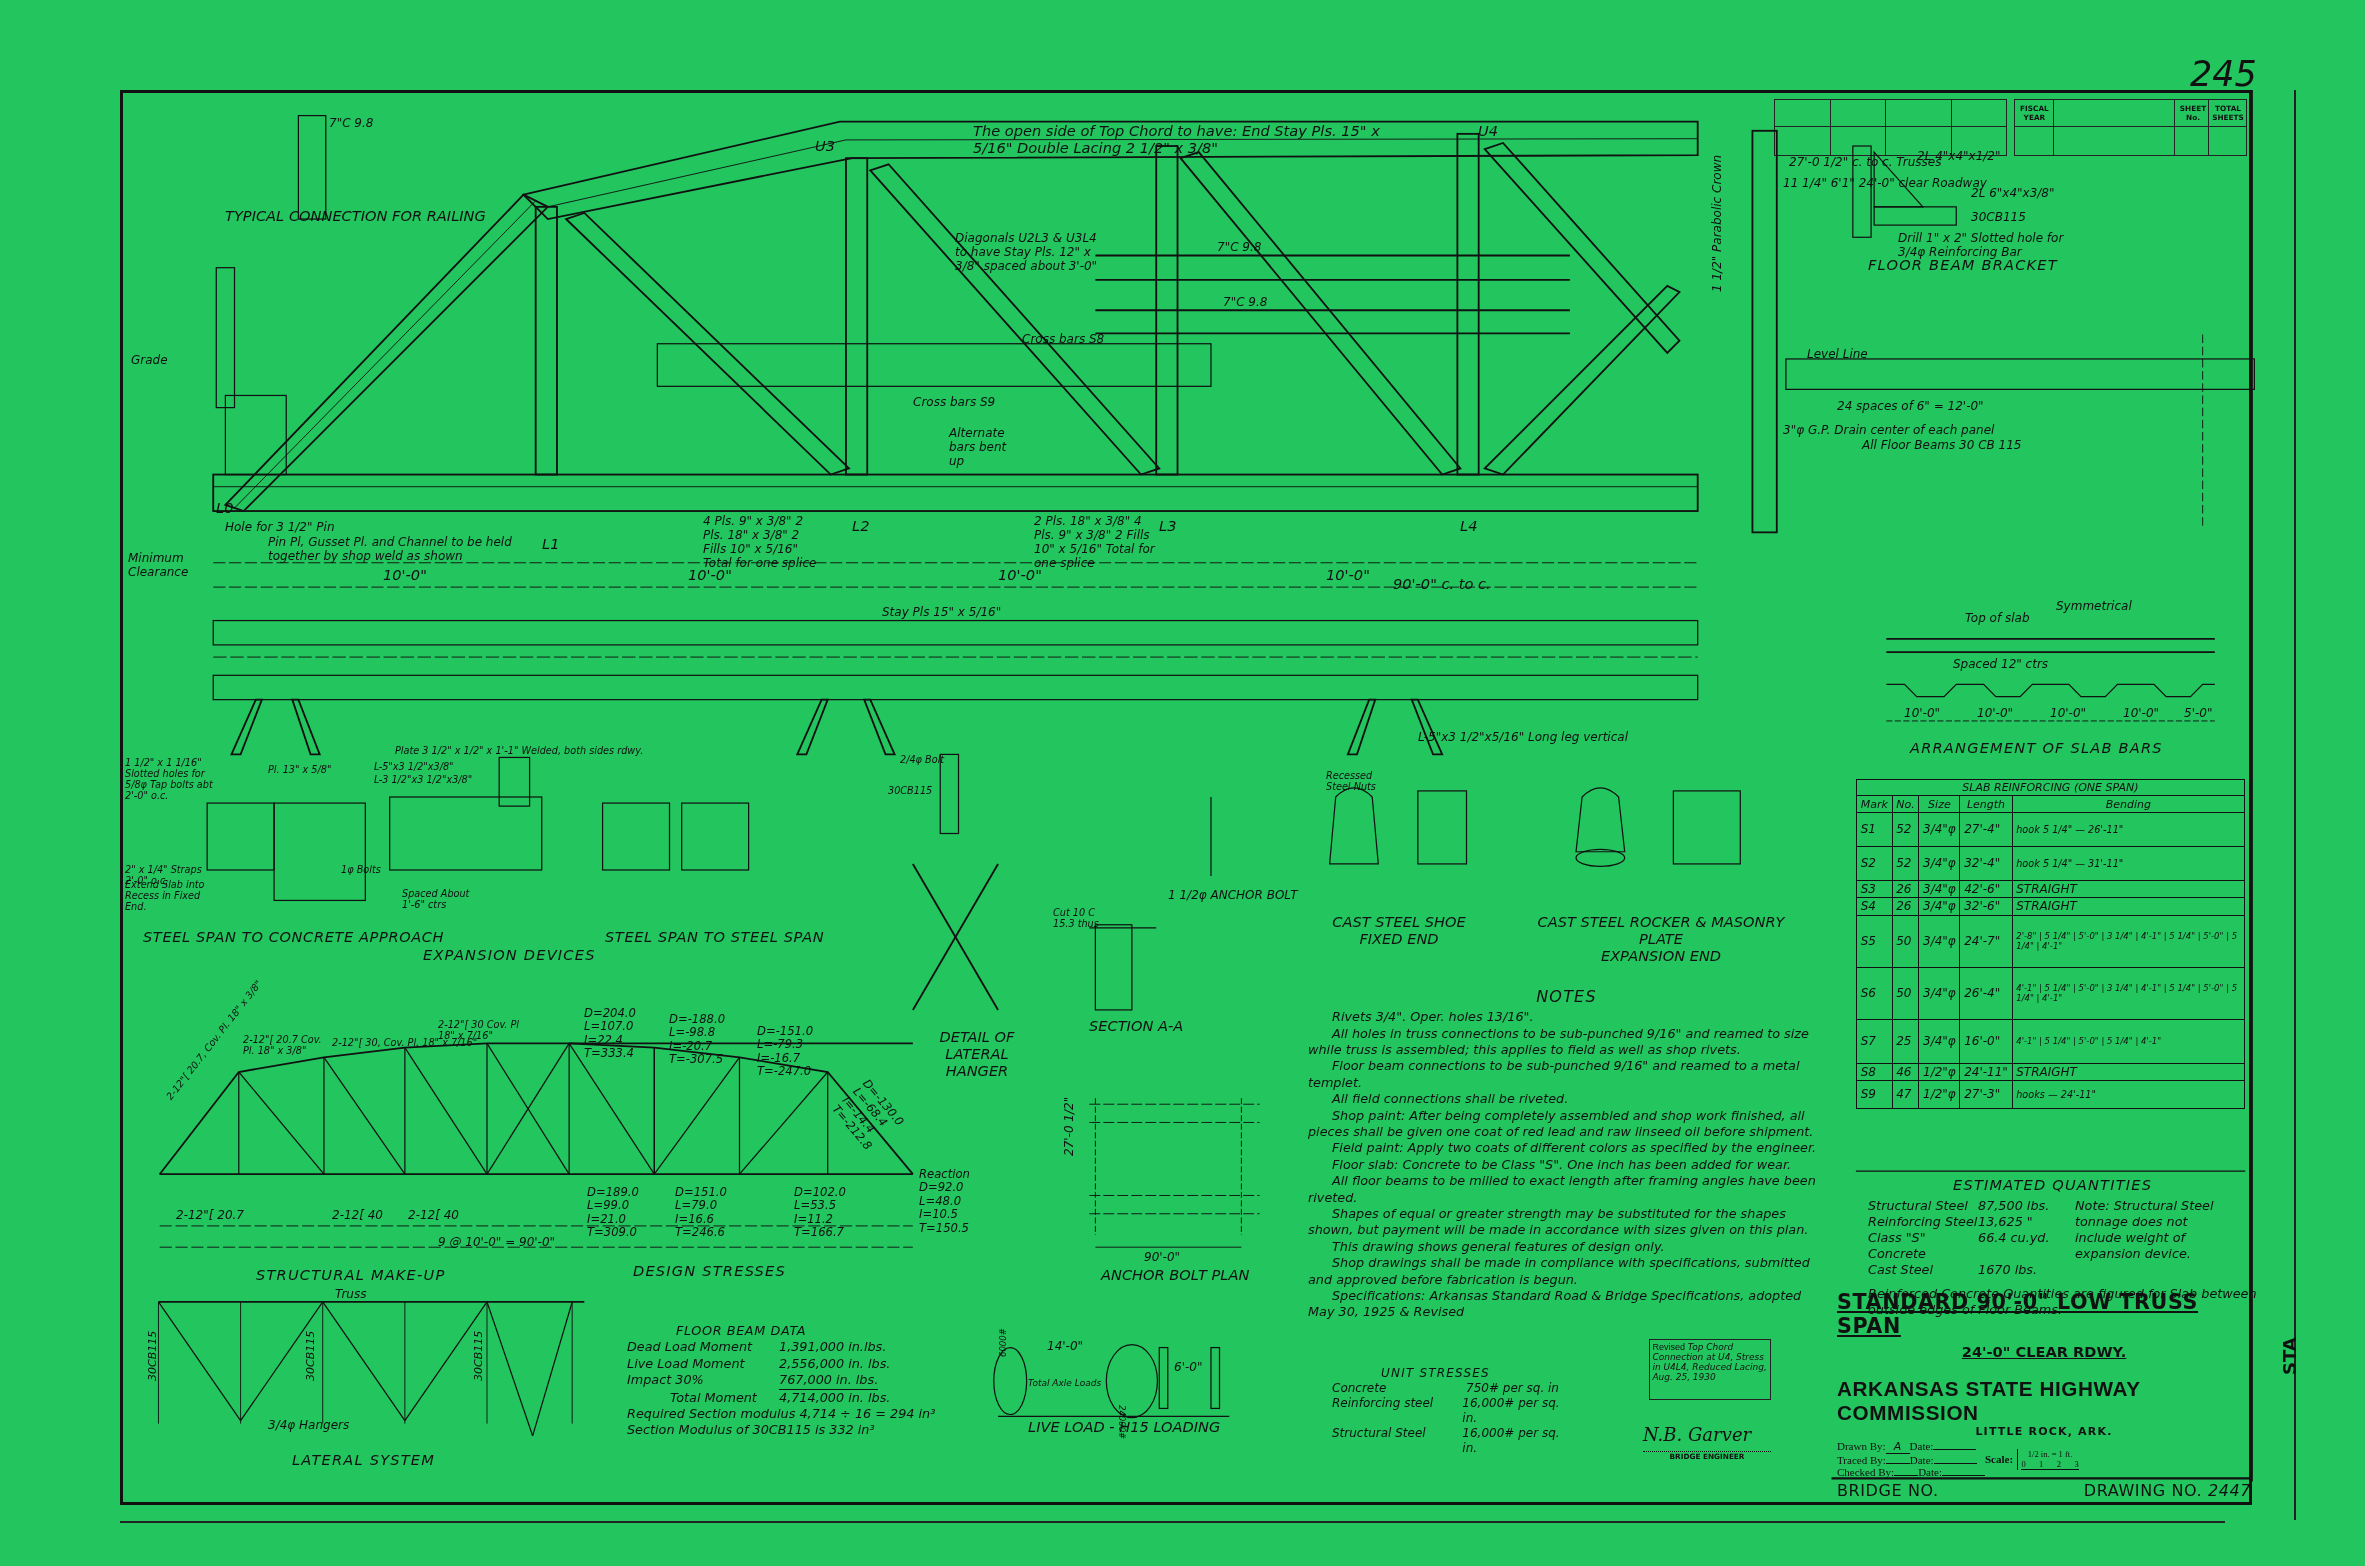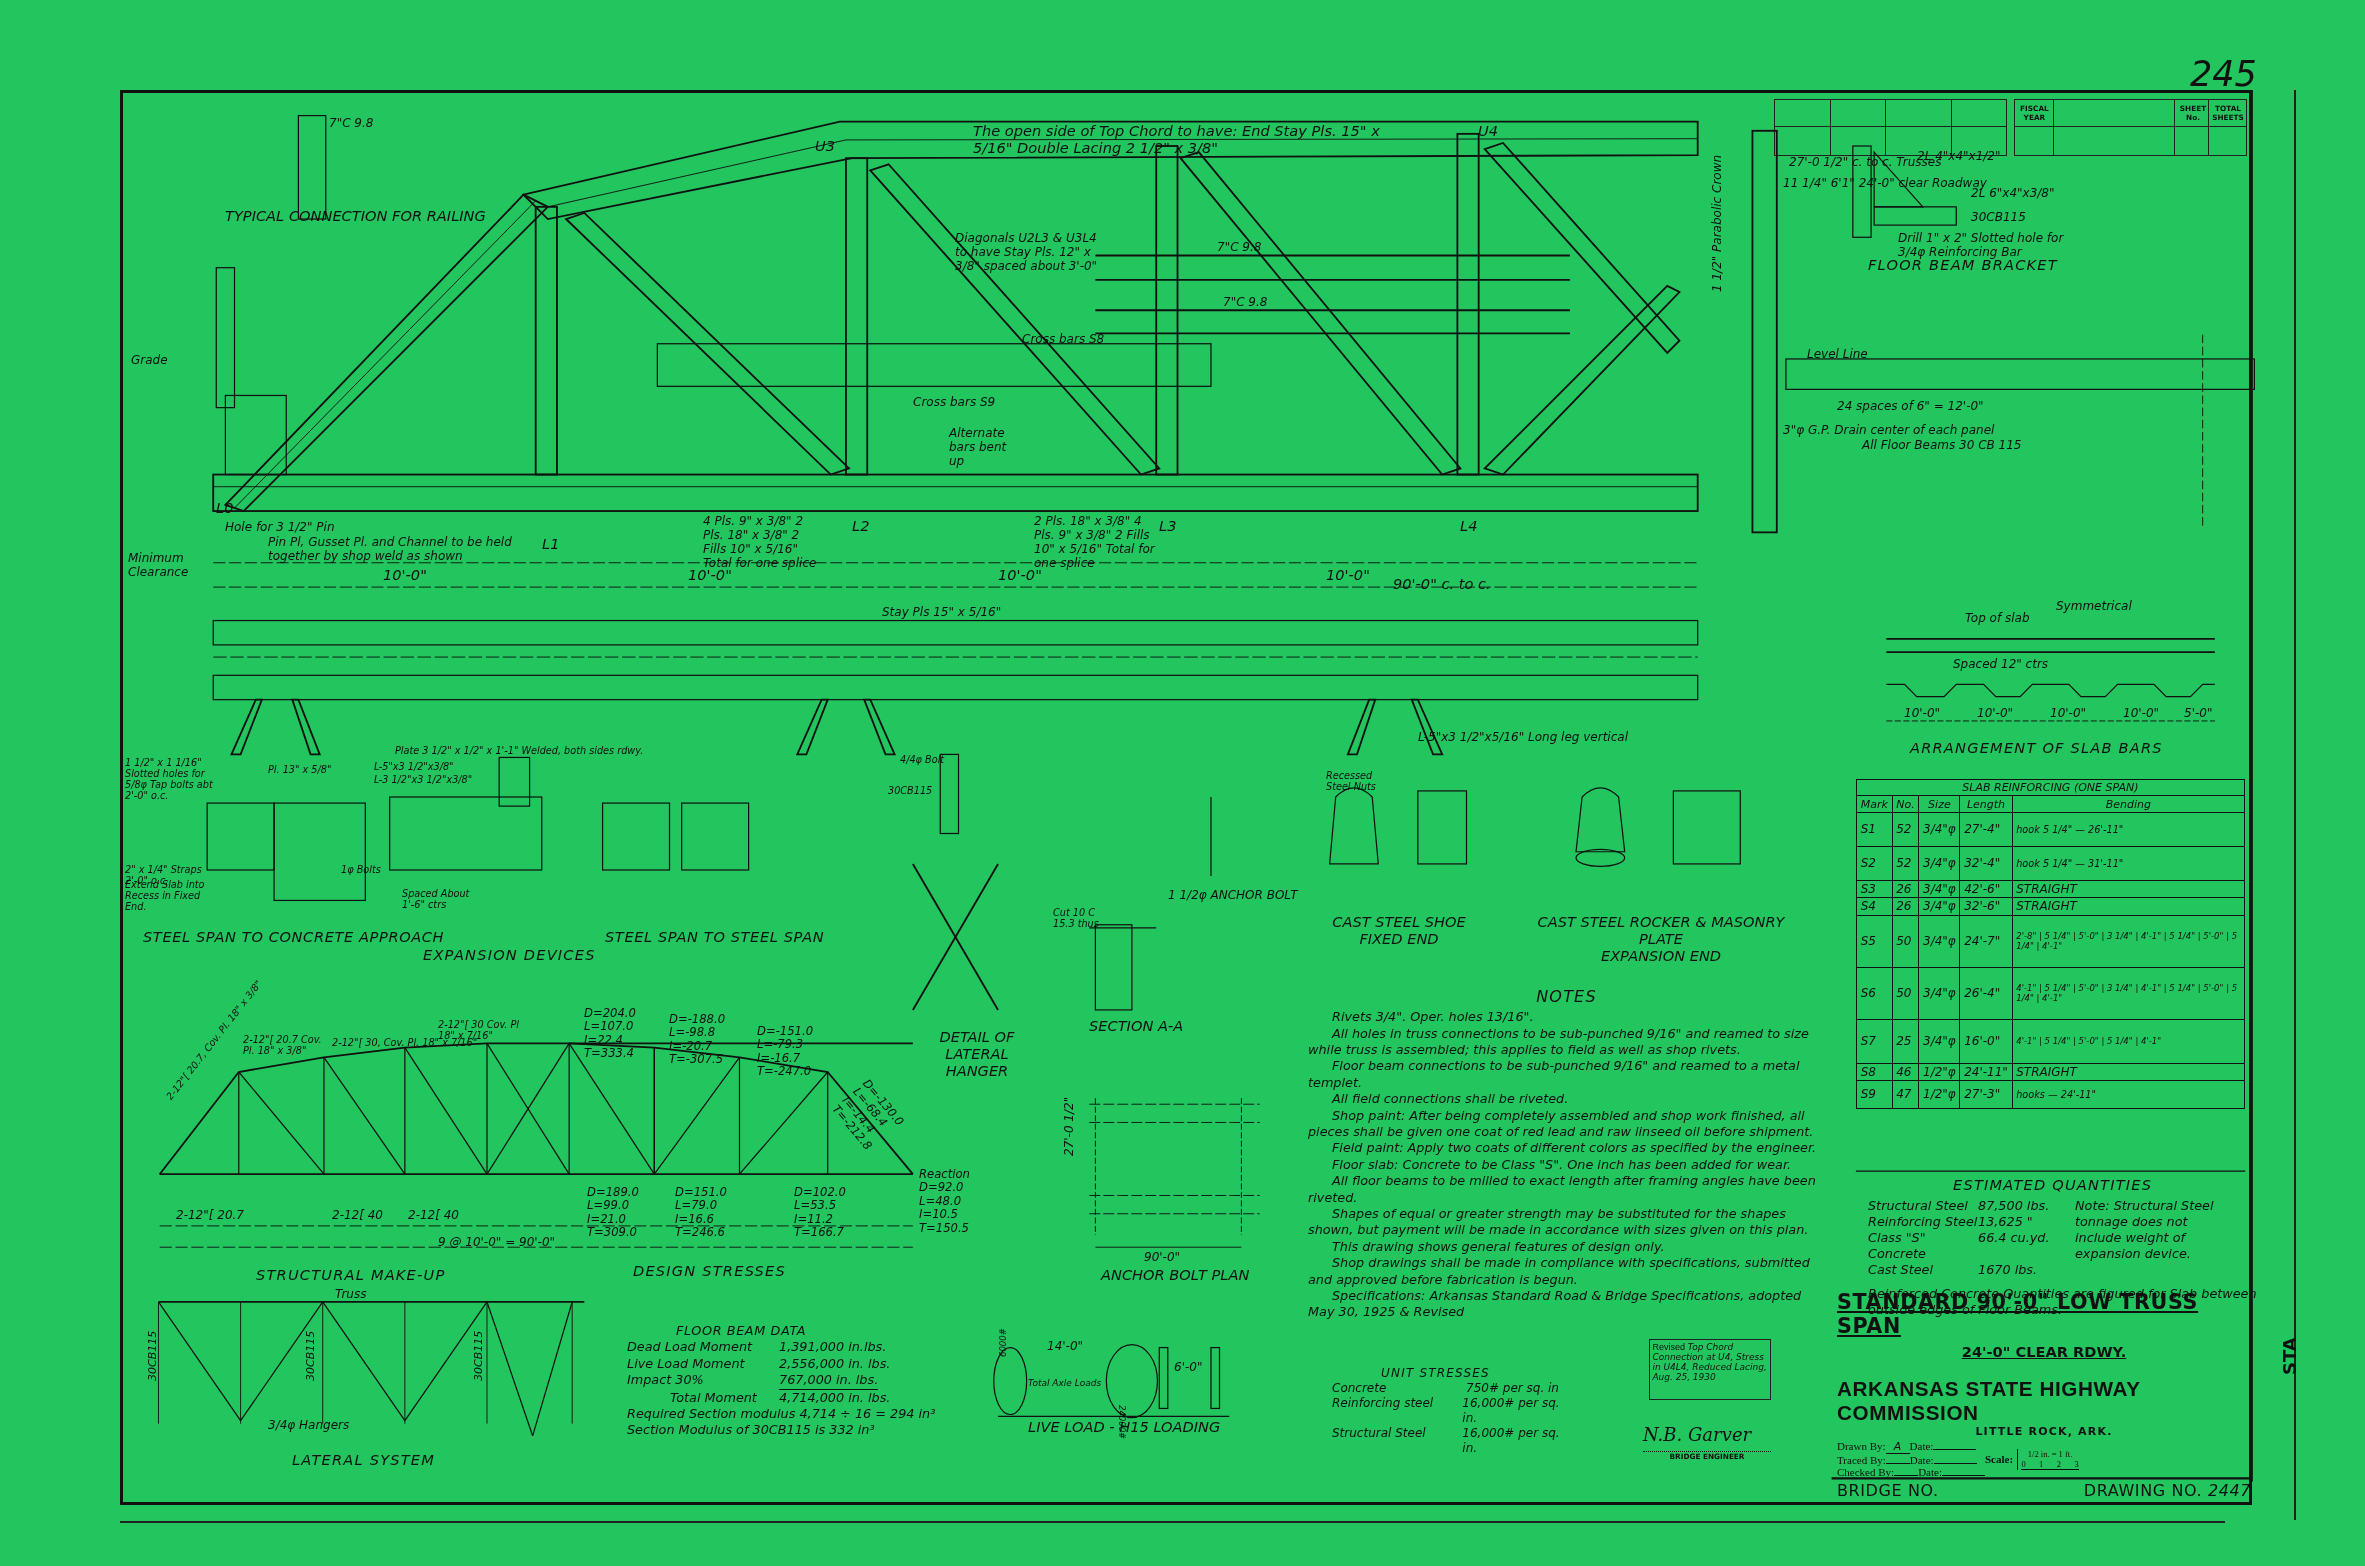--- a/index.html
+++ b/index.html
@@ -369,21 +369,21 @@
   <div class="abs hand small" style="left:374px;top:774px;font-size:9.7px;">L-3 1/2"x3 1/2"x3/8"</div>
   <div class="abs hand small" style="left:395px;top:745px;font-size:9.7px;">Plate 3 1/2" x 1/2" x 1'-1" Welded, both sides rdwy.</div>
   <div class="abs hand small" style="left:125px;top:864px;width:91px;font-size:9.7px;">2" x 1/4" Straps 2'-0" o.c.</div>
   <div class="abs hand small" style="left:125px;top:879px;width:91px;font-size:9.7px;">Extend Slab into Recess in Fixed End.</div>
   <div class="abs hand small" style="left:341px;top:864px;font-size:9.7px;">1φ Bolts</div>
   <div class="abs hand small" style="left:402px;top:888px;width:79px;font-size:9.7px;">Spaced About 1'-6" ctrs</div>
   <div class="abs hand med" style="left:143px;top:928px;letter-spacing:0.6px;">STEEL SPAN TO CONCRETE APPROACH</div>
   <div class="abs hand med" style="left:605px;top:928px;letter-spacing:0.6px;">STEEL SPAN TO STEEL SPAN</div>
   <div class="abs hand med" style="left:423px;top:946px;letter-spacing:1.2px;">EXPANSION DEVICES</div>
 
-  <div class="abs hand small" style="left:900px;top:754px;font-size:9.7px;">4/4φ Bolt</div>
+  <div class="abs hand small" style="left:900px;top:754px;font-size:9.7px;">2/4φ Bolt</div>
   <div class="abs hand small" style="left:888px;top:785px;font-size:9.7px;">30CB115</div>
   <div class="abs hand med" style="left:916px;top:1028px;width:122px;text-align:center;">DETAIL OF LATERAL HANGER</div>
   <div class="abs hand small" style="left:1053px;top:907px;width:49px;font-size:9.7px;">Cut 10 C 15.3 thus</div>
   <div class="abs hand med" style="left:1089px;top:1017px;">SECTION A-A</div>
   <div class="abs hand small" style="left:1168px;top:888px;">1 1/2φ ANCHOR BOLT</div>
   <div class="abs hand small" style="left:1326px;top:770px;width:61px;font-size:9.7px;">Recessed Steel Nuts</div>
   <div class="abs hand med" style="left:1329px;top:913px;text-align:center;width:140px;">
       <div>CAST STEEL SHOE</div>
       <div>FIXED END</div>
     </div>

